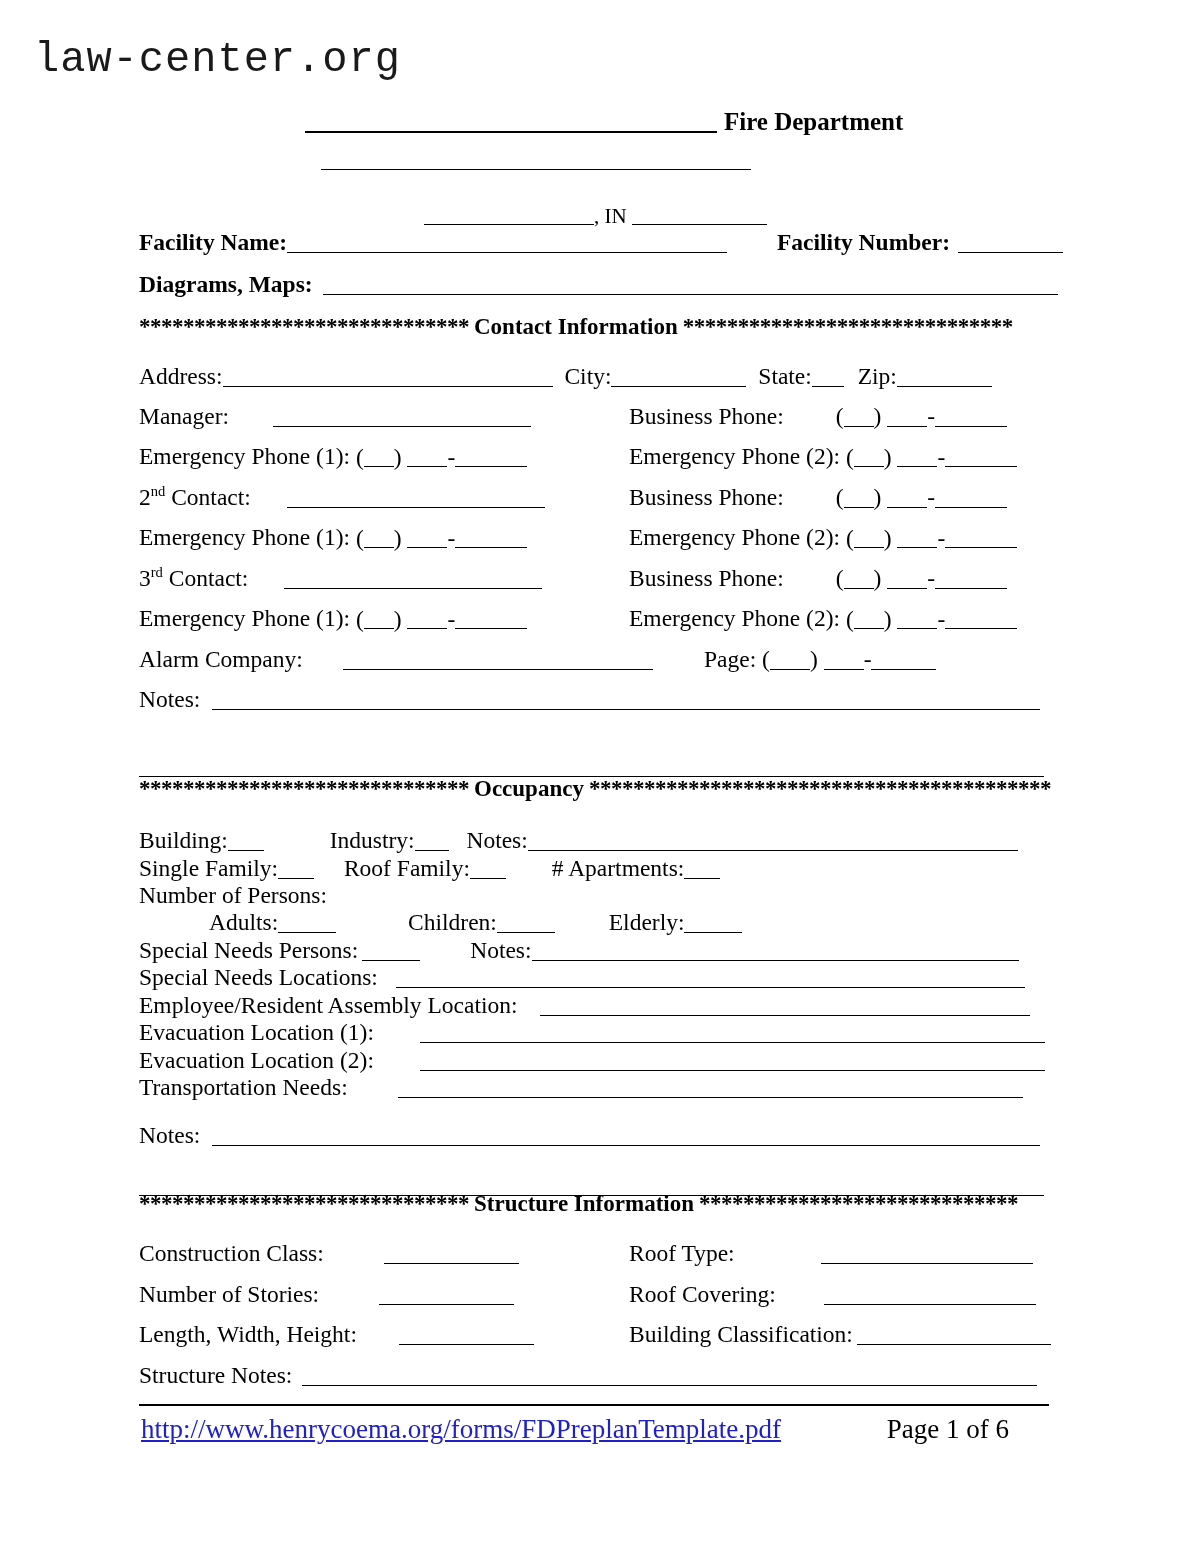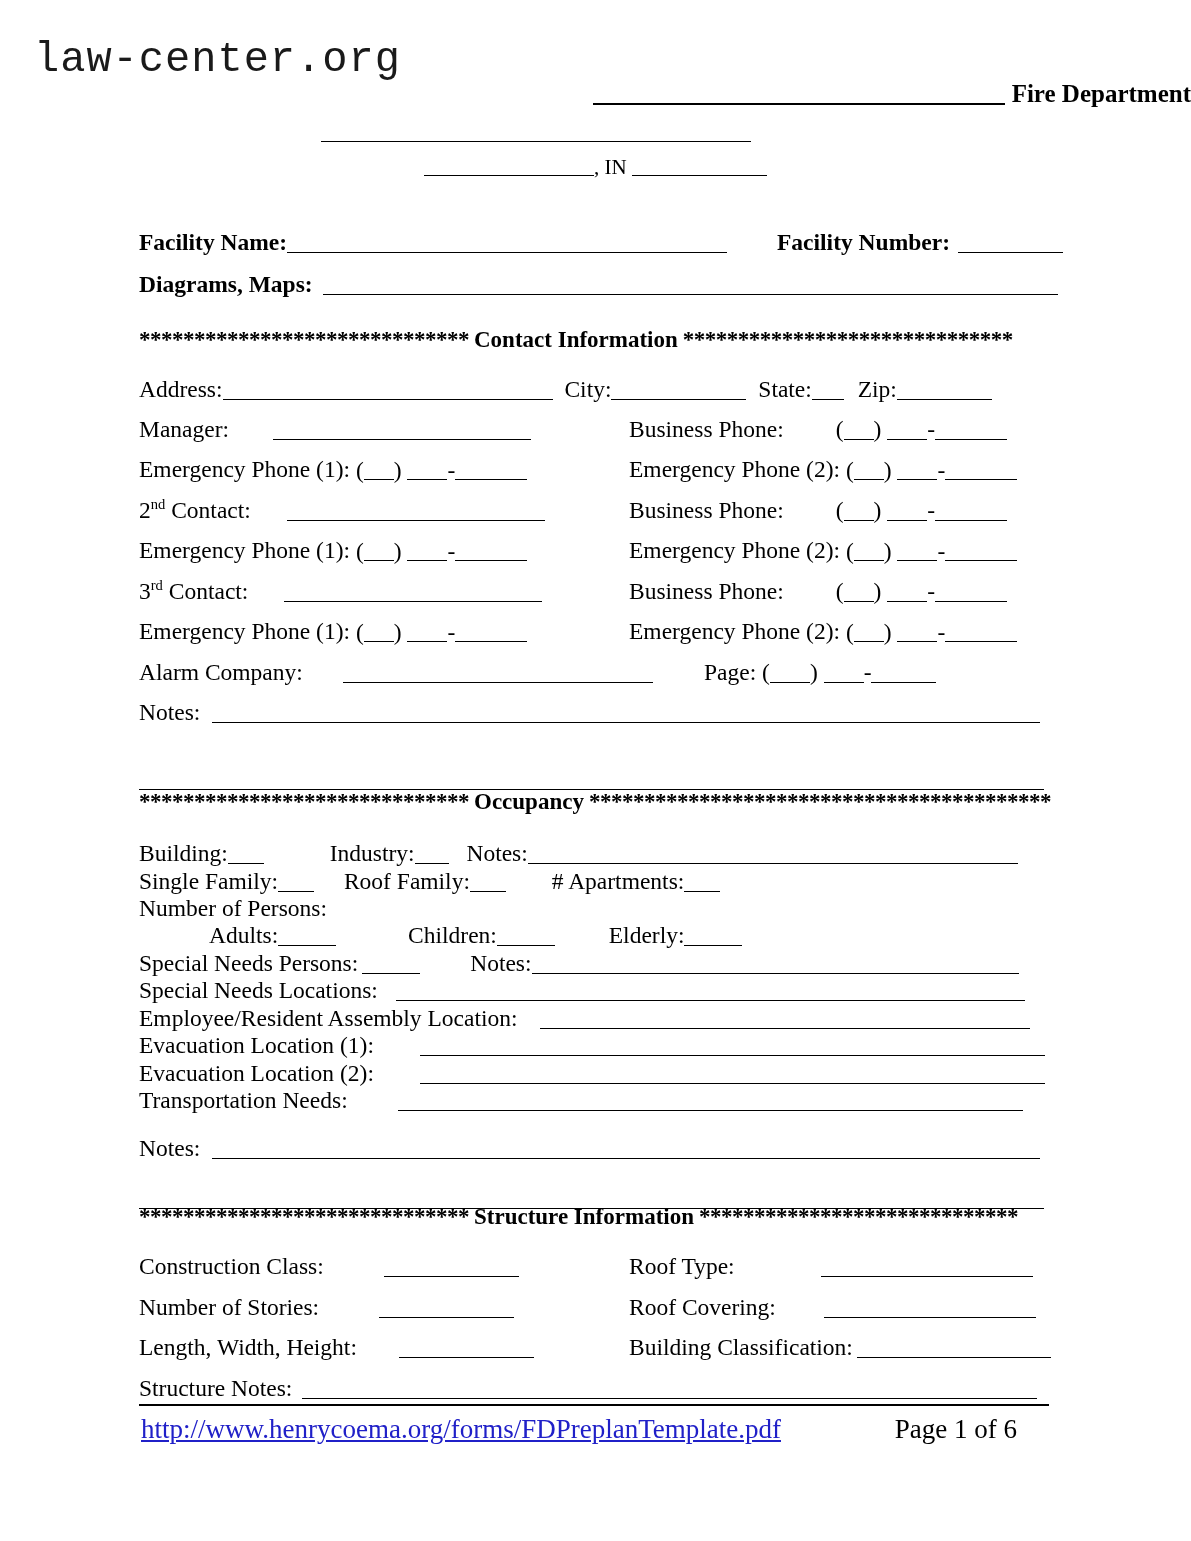--- a/index.html
+++ b/index.html
@@ -37,26 +37,27 @@
   }
 
   
   .header {
     position: absolute;
     left: 0;
     top: 78px;
     width: 1191px;
   }
   .fd-line {
-    text-align: right;
+    text-align: left;
     padding-left: 305px;
     font-size: 25px;
     font-weight: bold;
     white-space: nowrap;
     line-height: 1.2;
+    margin-top: 28px;
   }
   .fd-blank {
     display: inline-block;
     width: 412px;
     border-bottom: 2.2px solid #000;
     height: 1em;
     vertical-align: -3px;
   }
   .fd-label { margin-left: 7px; }
 
@@ -65,21 +66,21 @@
     text-align: center;
     padding-right: 120px;
   }
   .blank-wide {
     display: inline-block;
     width: 430px;
     border-bottom: 1.6px solid #000;
     height: 1em;
   }
   .addr-line-2 {
-    margin-top: 8px;
+    margin-top: 29px;
     text-align: center;
     font-size: 21px;
     white-space: nowrap;
   }
   .blank-city {
     display: inline-block;
     width: 170px;
     border-bottom: 1.6px solid #000;
     height: 1em;
     vertical-align: -2px;
@@ -205,21 +206,21 @@
   }
   .footer-url {
     position: absolute;
     left: 2px;
     top: 0;
     color: #2020c8;
     text-decoration: underline;
   }
   .footer-page {
     position: absolute;
-    right: 32px;
+    right: 40px;
     top: 0;
   }
 </style>
 </head>
 <body>
 
 <div class="page">
 
   <div class="watermark">law-center.org</div>
 
@@ -239,21 +240,21 @@
 
     <div class="row r-fac">
       <span class="lbl">Facility Name:</span><span class="u" style="width:440px"></span>
       <span style="display:inline-block;width:44px"></span><span class="lbl">Facility Number:</span><span style="display:inline-block;width:8px"></span><span class="u" style="width:105px"></span>
     </div>
 
     <div class="row r-dia">
       <span class="lbl">Diagrams, Maps:</span><span style="display:inline-block;width:10px"></span><span class="u" style="width:735px"></span>
     </div>
 
-    <div class="divider" style="margin-top:15px">
+    <div class="divider" style="margin-top:2px">
       <span class="stars">******************************</span><span class="sect-title">Contact Information</span><span class="stars">******************************</span>
     </div>
 
     <div class="two-col" style="margin-top:22px;height:40px">
       <span class="col-l">
         <span class="lbl">Address:</span><span class="u" style="width:330px"></span>
         <span style="display:inline-block;width:6px"></span><span class="lbl">City:</span><span class="u" style="width:135px"></span>
         <span style="display:inline-block;width:6px"></span><span class="lbl">State:</span><span class="u" style="width:32px"></span>
         <span style="display:inline-block;width:8px"></span><span class="lbl">Zip:</span><span class="u" style="width:95px"></span>
       </span>

